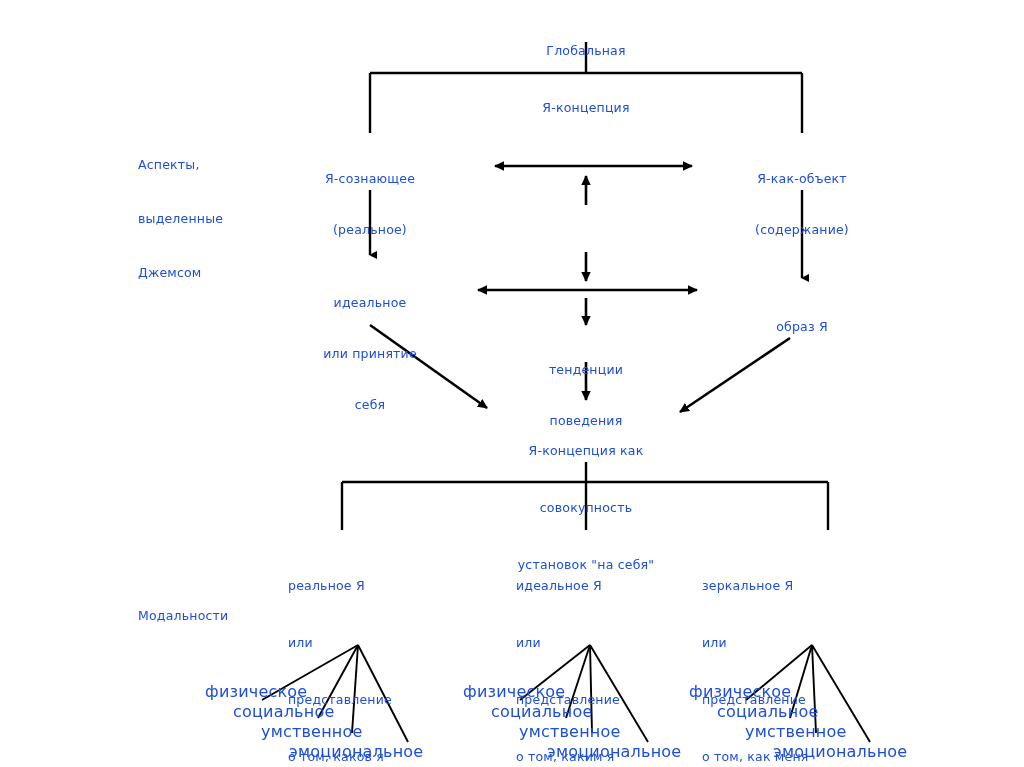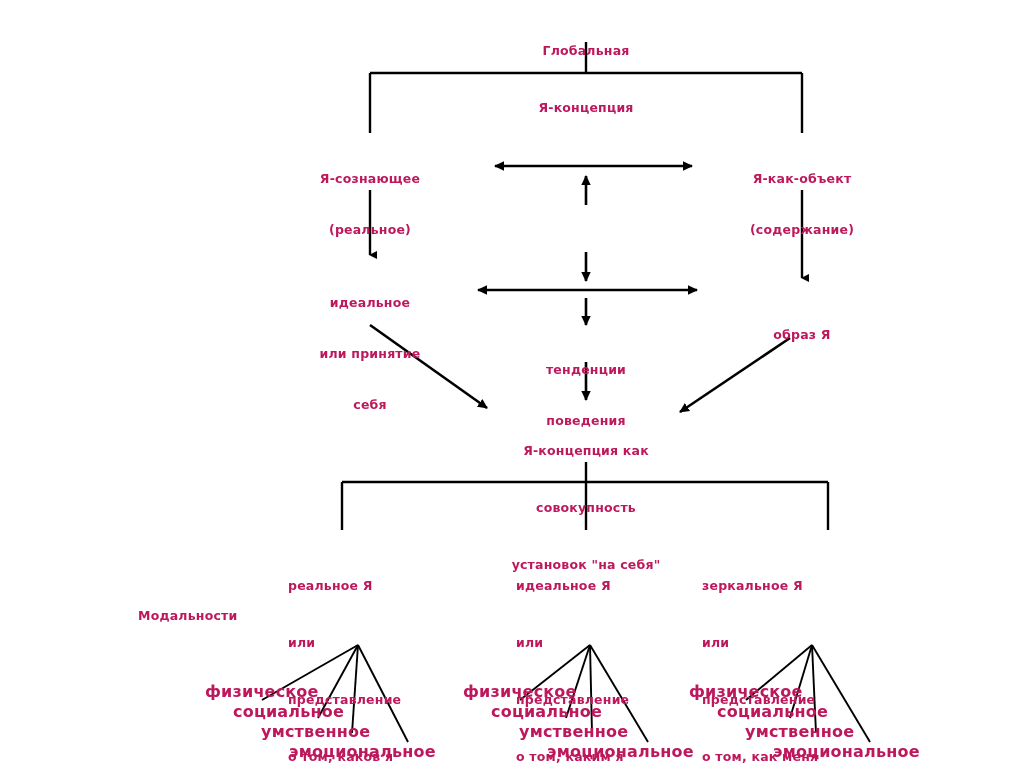--- a/index.html
+++ b/index.html
@@ -20,22 +20,22 @@
   #svg-layer {
     position: absolute;
     left: 0;
     top: 0;
     width: 1024px;
     height: 767px;
   }
   .lbl {
     position: absolute;
     font-family: "DejaVu Sans", sans-serif;
-    font-weight: bold;
-    color: #be185d;
+    font-weight: normal;
+    color: #1d4ed8;
     font-size: 12.5px;
     line-height: 17px;
     white-space: pre;
     letter-spacing: 0.2px;
   }
   .row-label {
     font-size: 12.5px;
     line-height: 18px;
     text-align: left;
   }
@@ -137,20 +137,25 @@
       <line x1="812" y1="645" x2="816" y2="733"></line>
       <line x1="812" y1="645" x2="870" y2="742"></line>
     </g>
   </svg>
 
   <div class="lbl ctr title-node" style="left:586px; top:3px;">
     <div>Глобальная</div>
     <div>Я-концепция</div>
   </div>
 
+  <div class="lbl lft row-label" style="left:138px; top:120px;">
+    <div>Аспекты,</div>
+    <div>выделенные</div>
+    <div>Джемсом</div>
+  </div>
 
 
   <div class="lbl lft row-label" style="left:138px; top:571px;">
     <div>Модальности</div>
   </div>
 
   <div class="lbl lft row-label" style="left:138px; top:738px;">
     
   </div>
 
@@ -164,21 +169,21 @@
     <div>(содержание)</div>
   </div>
 
 
   <div class="lbl ctr" style="left:370px; top:260px;">
     <div>идеальное</div>
     <div>или принятие</div>
     <div>себя</div>
   </div>
 
-  <div class="lbl ctr" style="left:802px; top:292px;">
+  <div class="lbl ctr" style="left:802px; top:284px;">
     <div>образ Я</div>
   </div>
 
   <div class="lbl ctr" style="left:586px; top:327px;">
     <div>тенденции</div>
     <div>поведения</div>
   </div>
 
   <div class="lbl ctr" style="left:586px; top:403px; line-height:19px;">
     <div>Я-концепция как</div>

